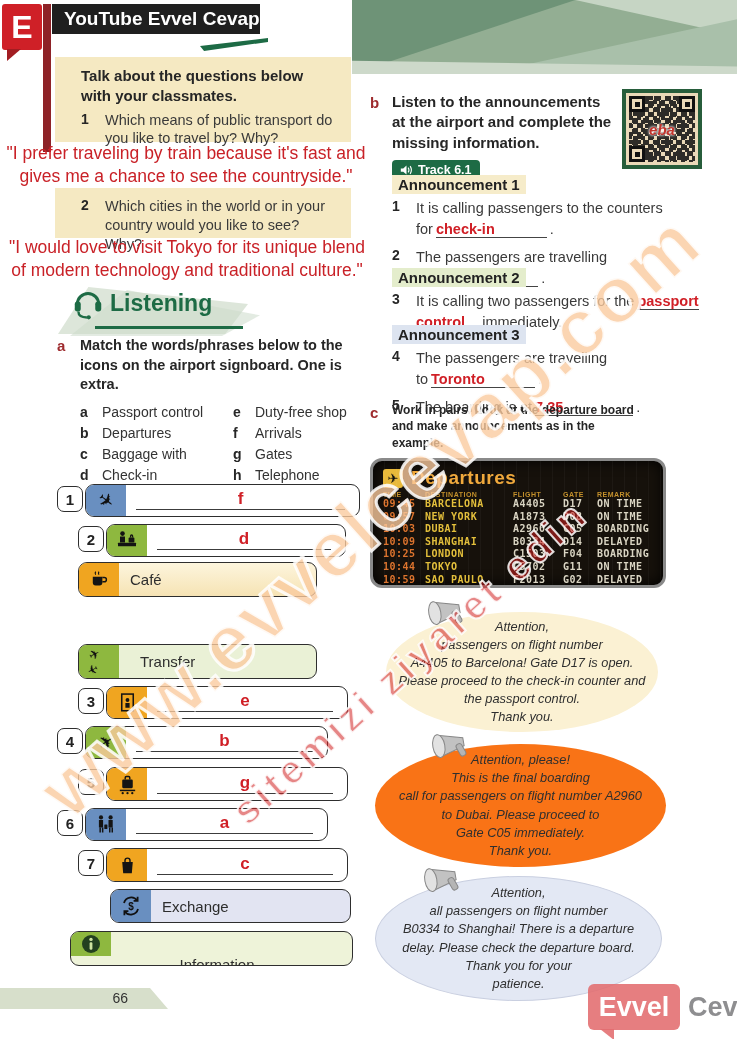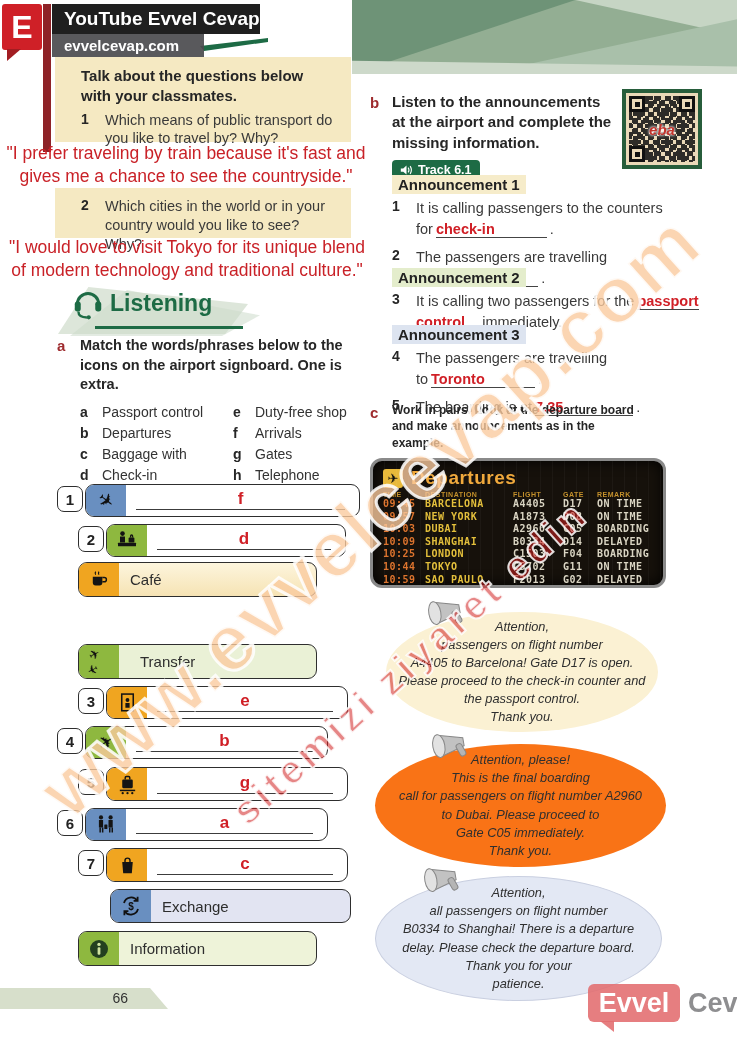--- a/index.html
+++ b/index.html
@@ -140,21 +140,21 @@
   .b2 { left:375px; top:744px; width:291px; height:123px; background:#f97316; }
   .b3 { left:375px; top:876px; width:287px; height:125px; background:#e3e8f4; border:1.5px solid #c9cfe0; }
   .btext { font-style:italic; font-size:12.8px; color:#2f2f2f; line-height:1.42; text-align:center; white-space:pre-line; }
   .mega { position:absolute; z-index:2; transform:rotate(-10deg); }
 
   
   .pageno { left:0; top:988px; width:172px; height:21px; background:#d7dfcb;
             clip-path:polygon(0 0,150px 0,168px 100%,0 100%); font-size:14px; color:#333;
             line-height:21px; text-align:right; padding-right:44px; }
   .logo { left:588px; top:984px; display:flex; align-items:center; z-index:5; }
-  .logo-red { position:relative; width:92px; height:38px; background:rgba(226,108,110,.88); border-radius:6px;
+  .logo-red { position:relative; width:92px; height:46px; background:rgba(226,108,110,.88); border-radius:6px;
             color:#fff; font-size:27px; font-weight:bold; display:flex; align-items:center; justify-content:center; }
   .logo-red::after { content:""; position:absolute; left:12px; bottom:-10px; border-right:14px solid rgba(226,108,110,.88);
             border-bottom:11px solid transparent; }
   .logo-gray { color:#8e8e90; font-size:27px; font-weight:bold; margin-left:8px; }
 </style>
 </head>
 <body>
 
 <div class="page">
 
@@ -164,21 +164,20 @@
     <div class="gb3"></div>
     <div class="gb4"></div>
   </div>
 
   <div class="abs maroon-strip"></div>
   <div class="abs teal-wedge"></div>
   <div class="abs e-badge">
       <span>E</span>
     </div>
   <div class="abs banner-black">YouTube Evvel Cevap</div>
-  <div class="abs banner-gray">evvelcevap.com</div>
 
   <div class="abs qbox qbox1">
     <div class="qtitle">Talk about the questions below with your classmates.</div>
     <div class="qrow">
       <span class="qnum">1</span>
       <span class="qtext">Which means of public transport do you like to travel by? Why?</span>
     </div>
   </div>
   <div class="abs quote quote1">"I prefer traveling by train because it's fast and
 gives me a chance to see the countryside."</div>
@@ -351,21 +350,21 @@
         <path d="M5 9a7.4 7.4 0 0 1 13.2-2.4" fill="none" stroke="#111" stroke-width="1.8"></path>
         <path d="M18.6 2.8v4h-4" fill="none" stroke="#111" stroke-width="1.8"></path>
         <path d="M19 15a7.4 7.4 0 0 1-13.2 2.4" fill="none" stroke="#111" stroke-width="1.8"></path>
         <path d="M5.4 21.2v-4h4" fill="none" stroke="#111" stroke-width="1.8"></path>
         <text x="12" y="15.6" font-size="10" font-weight="bold" text-anchor="middle" fill="#111" font-family="Liberation Sans, sans-serif">$</text>
       </svg>
     </div>
     <span class="slabel">Exchange</span>
   </div>
 
-  <div class="srow bg-info" style="left:78px;top:931px;width:239px;">
+  <div class="srow bg-info" style="left:70px;top:931px;width:283px;flex-direction:column;">
     <div class="tile tile-green">
       <svg width="24" height="24" viewBox="0 0 24 24">
         <circle cx="12" cy="12" r="9" fill="#23401f"></circle>
         <circle cx="12" cy="7.4" r="1.7" fill="#cfe3a0"></circle>
         <rect x="10.6" y="10.2" width="2.8" height="7.6" rx="1.2" fill="#cfe3a0"></rect>
       </svg>
     </div>
     <span class="slabel">Information</span>
   </div>
 

